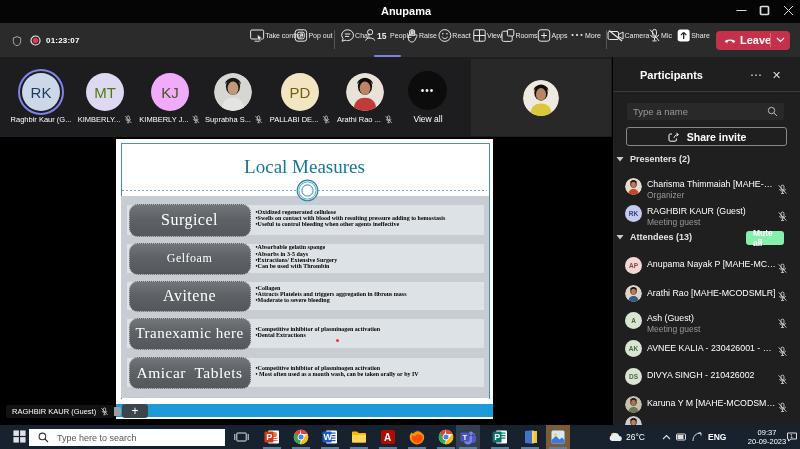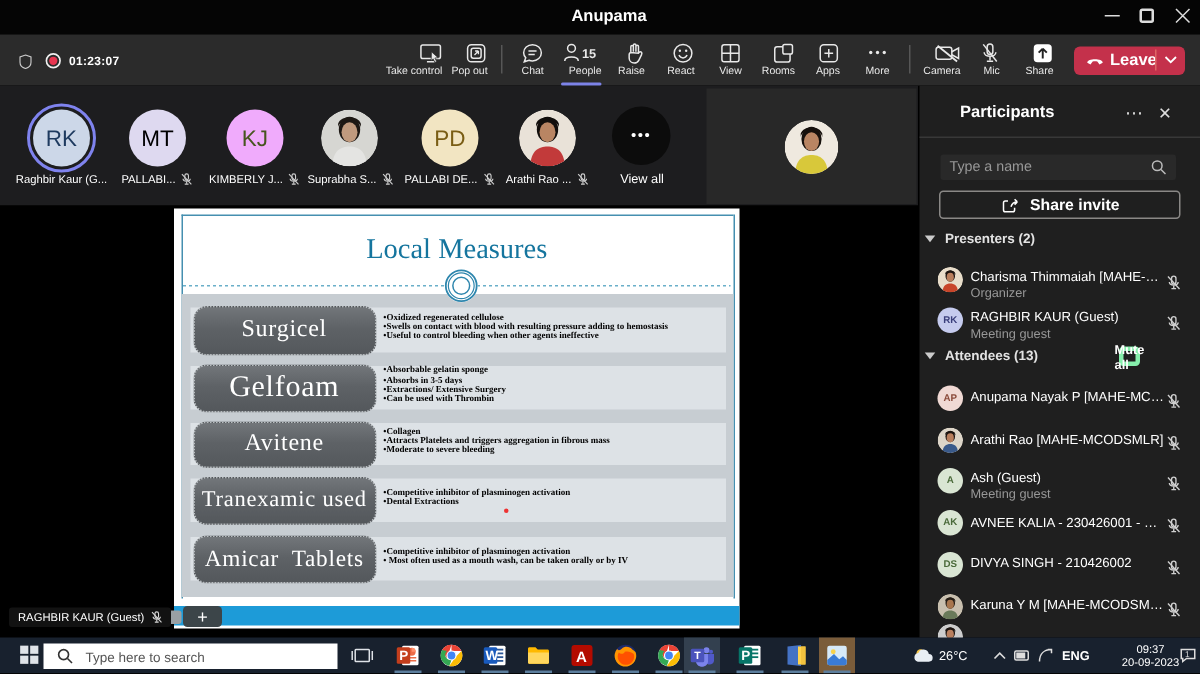--- a/index.html
+++ b/index.html
@@ -2,21 +2,21 @@
 <html><head>
 <meta charset="utf-8">
 <style>
 *{margin:0;padding:0;box-sizing:border-box}
 html,body{width:800px;height:449px;overflow:hidden;background:#000}
 body{font-family:"Liberation Sans",sans-serif;-webkit-font-smoothing:antialiased}
 #app{position:relative;width:800px;height:449px;background:#000;overflow:hidden}
 #titlebar{position:absolute;left:0;top:0;width:800px;height:23px;background:#050505}
 #gen{position:absolute;left:406px;top:5px;transform:translateX(-50%);color:#fff;font-size:11px;font-weight:bold}
 #toolbar{position:absolute;left:0;top:23px;width:800px;height:34px;background:#2b2b2b}
-.titem{position:absolute;top:27px;transform:translateX(-50%);display:flex;flex-direction:column;align-items:flex-end}
+.titem{position:absolute;top:27px;transform:translateX(-50%);display:flex;flex-direction:row;align-items:center}
 .ticon{height:17px;display:flex;align-items:center;justify-content:center}
 .tlbl{font-size:7px;color:#e8e8e8;margin-top:0px;white-space:nowrap}
 .tdiv{position:absolute;width:1px;height:19px;background:#575757;top:30px}
 #timer{position:absolute;left:46px;top:36px;color:#fff;font-size:8px;font-weight:bold;letter-spacing:.2px}
 #underline{position:absolute;left:374px;top:54.5px;width:27px;height:2px;background:#7d83e8;border-radius:2px;z-index:5}
 #strip{position:absolute;left:0;top:57px;width:612px;height:80px;background:#1d1d1f}
 .av{position:absolute;border-radius:50%;display:flex;align-items:center;justify-content:center}
 .avlbl{position:absolute;top:115px;transform:translateX(-50%);color:#fff;font-size:7.5px;white-space:nowrap;display:flex;align-items:center;gap:3px;z-index:3}
 #viewall{position:absolute;left:408px;top:71px;width:39px;height:39px;border-radius:50%;background:#0c0c0c;color:#fff;display:flex;align-items:center;justify-content:center;font-size:10px;letter-spacing:1px}
 #tile{position:absolute;left:471px;top:59px;width:140px;height:77px;background:#282828}
@@ -40,21 +40,21 @@
 #pdots{position:absolute;left:750px;top:68px;color:#ddd;font-size:12px;letter-spacing:1px}
 #pclose{position:absolute;left:772px;top:69px;color:#ddd;font-size:11px}
 #pdiv{position:absolute;left:613px;top:91px;width:187px;height:1px;background:#383838}
 #psearch{position:absolute;left:627px;top:103px;width:157px;height:17px;background:#292929;border-radius:2px;color:#989898;font-size:9.5px;display:flex;align-items:center;padding:0 6px}
 #pinvite{position:absolute;left:626px;top:127px;width:161px;height:19px;border:1px solid #8a8886;border-radius:3px;color:#fff;font-size:10.5px;font-weight:bold;display:flex;align-items:center;justify-content:center;gap:7px}
 .psec{position:absolute;color:#e3e3e3;font-size:9px;font-weight:bold;display:flex;align-items:center;gap:6px}
 .pav{position:absolute;left:625px;width:17px;height:17px;border-radius:50%;display:flex;align-items:center;justify-content:center;font-size:6.5px;font-weight:bold}
 .pname{position:absolute;left:647px;width:130px;color:#fff;font-size:8.8px;white-space:nowrap;overflow:hidden;text-overflow:ellipsis}
 .psub{position:absolute;left:647px;color:#989898;font-size:8.5px}
 .pmic{position:absolute;left:777px}
-#muteall{position:absolute;left:746px;top:231px;width:14px;height:13px;border:3px solid #86efac;border-radius:3px;color:#fff;font-size:8.5px;font-weight:bold;display:flex;align-items:center;justify-content:center}
+#muteall{position:absolute;left:746px;top:231px;width:38px;height:13px;border:7px solid #86efac;border-radius:3px;color:#fff;font-size:8.5px;font-weight:bold;display:flex;align-items:center;justify-content:center}
 #taskbar{position:absolute;left:0;top:425px;width:800px;height:24px;background:#18212e}
 #tsearch{position:absolute;left:29px;top:429px;width:196px;height:17px;background:#fff;display:flex;align-items:center;color:#555;font-size:9px;gap:8px;padding-left:9px}
 .tico{position:absolute;top:429px}
 .thl{position:absolute;top:425px;width:24px;height:24px}
 </style>
 </head>
 <body>
 <div id="app">
 <div id="titlebar">
 <div id="gen">Anupama</div>
@@ -237,21 +237,21 @@
 <div style="width:1px;height:14px;background:#d66;position:absolute;left:54px"></div>
 <svg style="position:absolute;left:60px" width="9" height="6" viewBox="0 0 9 6">
           <path d="M1 1 L4.5 4.5 L8 1" fill="none" stroke="#fff" stroke-width="1.2"></path>
         </svg>
 </div>
     </div>
 <div id="underline"></div>
 <div id="strip"></div>
 <div class="av" style="left:18px;top:69px;width:46px;height:46px;border:2.5px solid #7f83ee;background:#1d1d1f"></div>
     <div class="av" style="left:22px;top:73px;width:38px;height:38px;background:#ccd7e8;color:#1e3a5f;font-size:15px">RK</div>
-    <div class="av" style="left:86px;top:73px;width:38px;height:38px;background:#ded9f0;color:#000000;font-size:15px">MT</div>
+    <div class="av" style="left:86px;top:73px;width:38px;height:38px;background:#ded9f0;color:#4d7c0f;font-size:15px">MT</div>
     <div class="av" style="left:151px;top:73px;width:38px;height:38px;background:#f0abfc;color:#47551f;font-size:15px">KJ</div>
     <div class="av" style="left:214px;top:73px;width:38px;height:38px;overflow:hidden">
       <svg width="38" height="38" viewBox="0 0 40 40">
         <defs>
           <clipPath id="c381d1814e4e4e2">
             <circle cx="20" cy="20" r="20"></circle>
           </clipPath>
         </defs>
         <g clip-path="url(#c381d1814e4e4e2)">
           <rect width="40" height="40" fill="#d6d6d2"></rect>
@@ -276,21 +276,21 @@
           <ellipse cx="20" cy="14" rx="7.5" ry="9" fill="#120e0c"></ellipse>
           <ellipse cx="20" cy="16" rx="5.6" ry="7" fill="#b98563"></ellipse>
           <path d="M12 13 C12 6 28 6 28 13 L28 10 C26 4 14 4 12 10 Z" fill="#120e0c"></path>
         </g>
       </svg>
     </div>
     <div class="avlbl" style="left:41px">
       <span>Raghbir Kaur (G...</span>
     </div>
     <div class="avlbl" style="left:105px">
-      <span>PALLABI...</span>
+      <span>KIMBERLY...</span>
       <svg width="9" height="9" viewBox="0 0 12 12">
         <g stroke="#d0d0d0" stroke-width="1.0" fill="none">
           <rect x="4.4" y="1.2" width="3.2" height="5.6" rx="1.6"></rect>
           <path d="M2.8 5.5 C2.8 8.4 9.2 8.4 9.2 5.5"></path>
           <line x1="6" y1="8" x2="6" y2="10"></line>
           <line x1="4.3" y1="10.3" x2="7.7" y2="10.3"></line>
           <line x1="1.8" y1="1.5" x2="10.2" y2="10.5"></line>
         </g>
       </svg>
     </div>
@@ -377,36 +377,36 @@
           <circle cx="11.5" cy="11.5" r="5.6" fill="none" stroke="#2e86ad" stroke-width="1"></circle>
         </svg></div>
       <div class="band" style="left:11px;top:66.0px;width:357px;height:29.5px"></div>
       <div class="dbox" style="top:64.5px;height:33.5px;font-size:16px">Surgicel</div>
       <div class="bul" style="top:69.875px">
         <div>•Oxidized regenerated cellulose</div>
         <div>•Swells on contact with blood with resulting pressure adding to hemostasis</div>
         <div>•Useful to control bleeding when other agents ineffective</div>
       </div>
       <div class="band" style="left:11px;top:105.0px;width:357px;height:28.5px"></div>
-      <div class="dbox" style="top:103.5px;height:32.5px;font-size:20px">Gelfoam</div>
+      <div class="dbox" style="top:103.5px;height:32.5px;font-size:12px">Gelfoam</div>
       <div class="bul" style="top:105.25px">
         <div>•Absorbable gelatin sponge</div>
         <div>•Absorbs in 3-5 days</div>
         <div>•Extractions/ Extensive Surgery</div>
         <div>•Can be used with Thrombin</div>
       </div>
       <div class="band" style="left:11px;top:143.0px;width:357px;height:27.5px"></div>
       <div class="dbox" style="top:141.5px;height:31.5px;font-size:16px">Avitene</div>
       <div class="bul" style="top:145.875px">
         <div>•Collagen</div>
         <div>•Attracts Platelets and triggers aggregation in fibrous mass</div>
         <div>•Moderate to severe bleeding</div>
       </div>
       <div class="band" style="left:11px;top:180.0px;width:357px;height:28.5px"></div>
-      <div class="dbox" style="top:178.5px;height:32.5px;font-size:15px">Tranexamic used</div>
+      <div class="dbox" style="top:178.5px;height:32.5px;font-size:15px">Tranexamic here</div>
       <div class="bul" style="top:186.5px">
         <div>•Competitive inhibitor of plasminogen activation</div>
         <div>•Dental Extractions</div>
       </div>
       <div class="band" style="left:11px;top:219.0px;width:357px;height:28.5px"></div>
       <div class="dbox" style="top:217.5px;height:32.5px;font-size:15.5px">Amicar&nbsp; Tablets</div>
       <div class="bul" style="top:225.5px">
         <div>•Competitive inhibitor of plasminogen activation</div>
         <div>•&nbsp;Most often used as a mouth wash, can be taken orally or by IV</div>
       </div>

